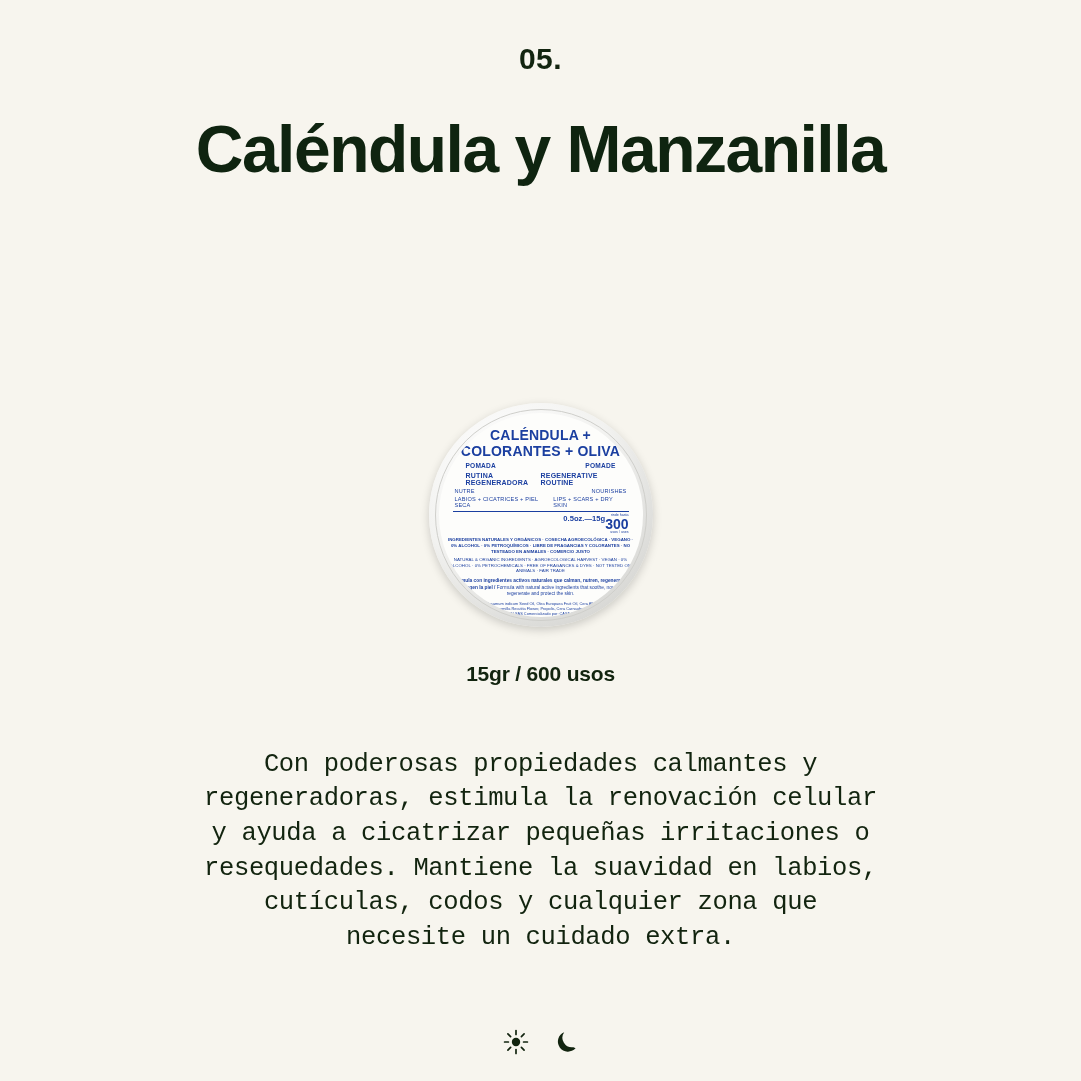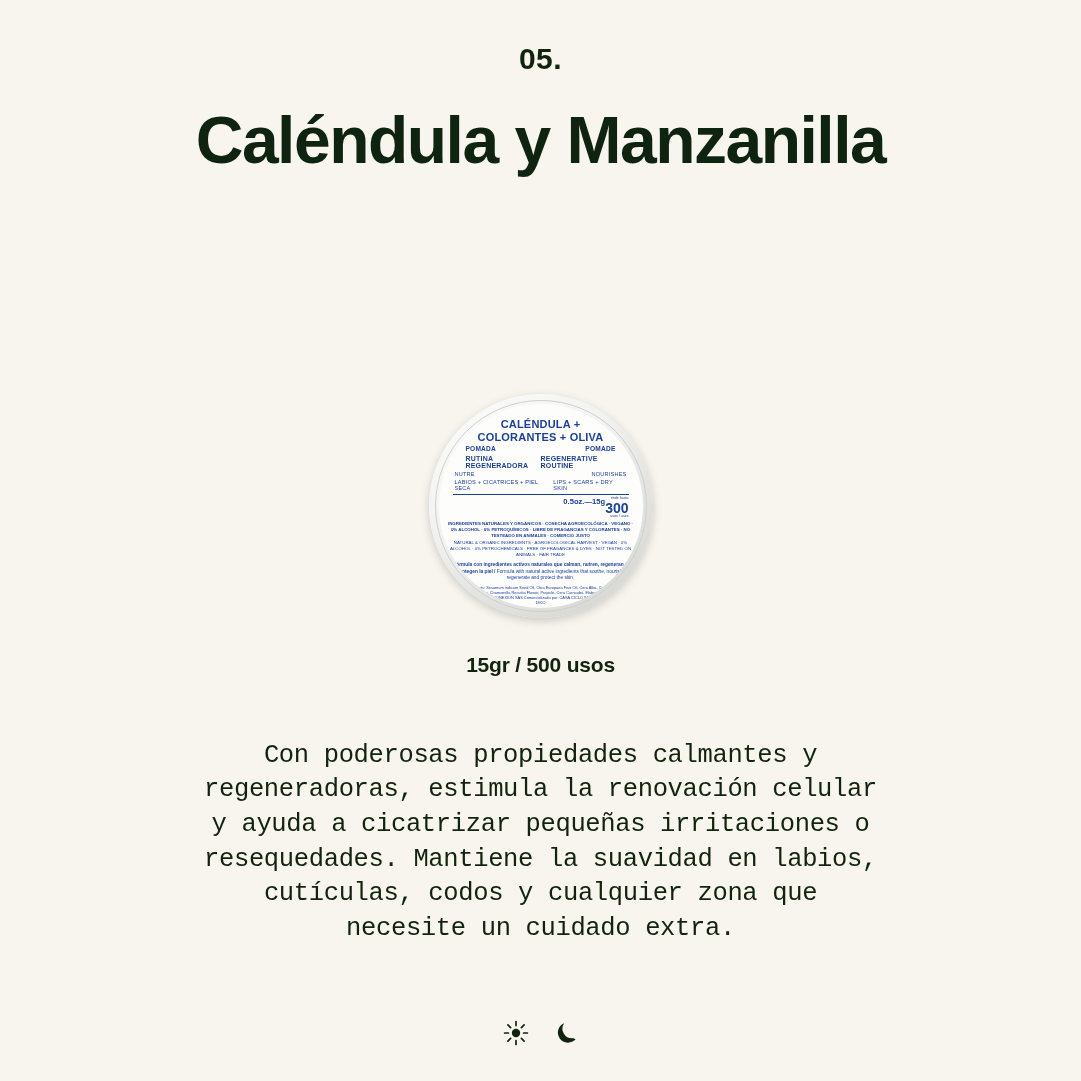--- a/index.html
+++ b/index.html
@@ -36,21 +36,21 @@
     margin-top: 28px;
     text-align: center;
     font-size: 66px;
     line-height: 1.02;
     font-weight: 700;
     letter-spacing: -1.5px;
     color: #0f2410;
     max-width: 1000px;
   }
   .title .line1 { display: block; }
-  .title .line2 { display: block; margin-top: 3px; }
+  .title .line2 { display: block; margin-top: 12px; }
 
   
   .product-wrap {
     margin-top: 175px;
     width: 230px;
     height: 230px;
     position: relative;
     display: flex;
     align-items: center;
     justify-content: center;
@@ -82,21 +82,21 @@
     display: flex;
     flex-direction: column;
     align-items: center;
     justify-content: flex-start;
     padding-top: 14px;
     box-sizing: border-box;
   }
   .lbl-main {
     color: #1b3fa0;
     font-weight: 700;
-    font-size: 11px;
+    font-size: 14px;
     line-height: 1.18;
     text-align: center;
     letter-spacing: 0.2px;
   }
   .lbl-row {
     display: flex;
     justify-content: space-between;
     width: 150px;
     color: #1b3fa0;
     font-size: 6.6px;
@@ -294,21 +294,21 @@
 
         <div class="lbl-brand">
           <span class="brand-text">casa ciclo</span>
           <span class="brand-dot"></span>
         </div>
 
       </div>
     </div>
   </div>
 
-  <div class="caption">15gr / 500 usos</div>
+  <div class="caption">15gr / 600 usos</div>
 
   <p class="description">Con poderosas propiedades calmantes y regeneradoras, estimula la renovación celular y ayuda a cicatrizar pequeñas irritaciones o resequedades. Mantiene la suavidad en labios, cutículas, codos y cualquier zona que necesite un cuidado extra.</p>
 
   <div class="footer-icons">
     <span class="icon-sun">
       <svg width="26" height="26" viewBox="0 0 26 26" aria-hidden="true">
         <circle cx="13" cy="13" r="4.2" fill="#12240f"></circle>
         <g stroke="#12240f" stroke-width="1.7" stroke-linecap="round">
           <line x1="13" y1="1.6" x2="13" y2="5.4"></line>
           <line x1="13" y1="20.6" x2="13" y2="24.4"></line>

